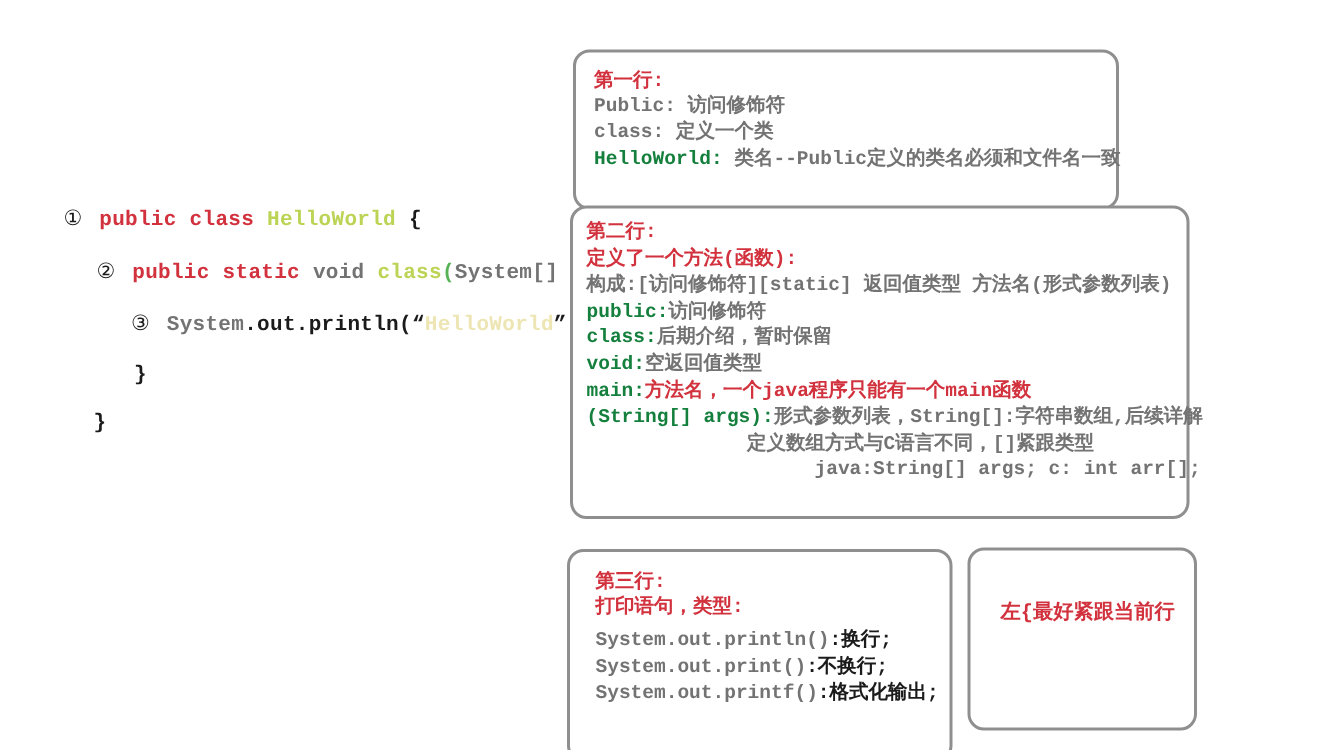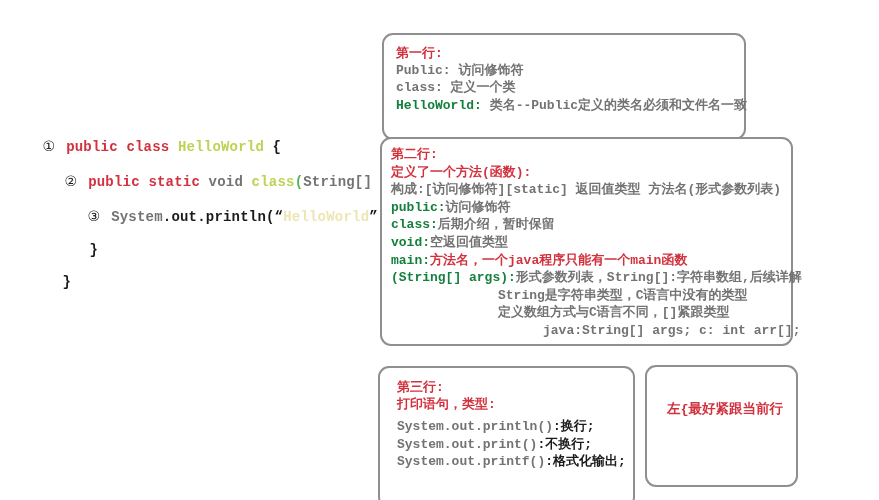--- a/index.html
+++ b/index.html
@@ -46,21 +46,21 @@
 </head>
 <body>
 
 <div class="stage">
 
   <div class="code-line" style="left:8px; top:122px;text-align:right;">
     <span class="marker">①</span><span class="t-red">public class </span><span class="t-yg">HelloWorld</span><span class="t-black"> {</span>
   </div>
 
   <div class="code-line" style="left:30px; top:157px;">
-    <span class="marker">②</span><span class="t-red">public static </span><span class="t-blue">void </span><span class="t-yg">class</span><span class="t-green">(</span><span class="t-blue">String[]</span><span class="t-amber"> args</span><span class="t-green">)</span><span class="t-black"> {</span>
+    <span class="marker">②</span><span class="t-red">public static </span><span class="t-blue">void </span><span class="t-yg">class</span><span class="t-green">(</span><span class="t-blue">System[]</span><span class="t-amber"> args</span><span class="t-green">)</span><span class="t-black"> {</span>
   </div>
 
   <div class="code-line" style="left:53px; top:192px;">
     <span class="marker">③</span><span class="t-blue">System</span><span class="t-black">.out.println(</span><span class="t-black">“</span><span class="t-pale">HelloWorld</span><span class="t-black">”);</span>
   </div>
 
   <div class="code-line" style="left:55px; top:226px;">
     <span class="t-black">}</span>
   </div>
 
@@ -77,21 +77,20 @@
 
   <div class="box box2">
     <div class="bl t-red">第二行:</div>
     <div class="bl t-red">定义了一个方法(函数):</div>
     <div class="bl t-blue">构成:[访问修饰符][static] 返回值类型 方法名(形式参数列表)</div>
     <div class="bl"><span class="t-orange">public:</span><span class="t-blue">访问修饰符</span></div>
     <div class="bl"><span class="t-orange">class:</span><span class="t-blue">后期介绍，暂时保留</span></div>
     <div class="bl"><span class="t-orange">void:</span><span class="t-blue">空返回值类型</span></div>
     <div class="bl"><span class="t-orange">main:</span><span class="t-red">方法名，一个java程序只能有一个main函数</span></div>
     <div class="bl"><span class="t-orange">(String[] args):</span><span class="t-blue">形式参数列表，String[]:字符串数组,后续详解</span></div>
-    <div class="bl t-blue ind-a">String是字符串类型，C语言中没有的类型</div>
     <div class="bl t-blue ind-a">定义数组方式与C语言不同，[]紧跟类型</div>
     <div class="bl t-blue ind-b">java:String[] args; c: int arr[];</div>
   </div>
 
   <div class="box box3">
     <div class="bl t-red">第三行:</div>
     <div class="bl t-red">打印语句，类型:</div>
     <div class="bl gap-top"><span class="t-blue">System.out.println()</span><span class="t-black">:换行;</span></div>
     <div class="bl"><span class="t-blue">System.out.print()</span><span class="t-black">:不换行;</span></div>
     <div class="bl"><span class="t-blue">System.out.printf()</span><span class="t-black">:格式化输出;</span></div>

